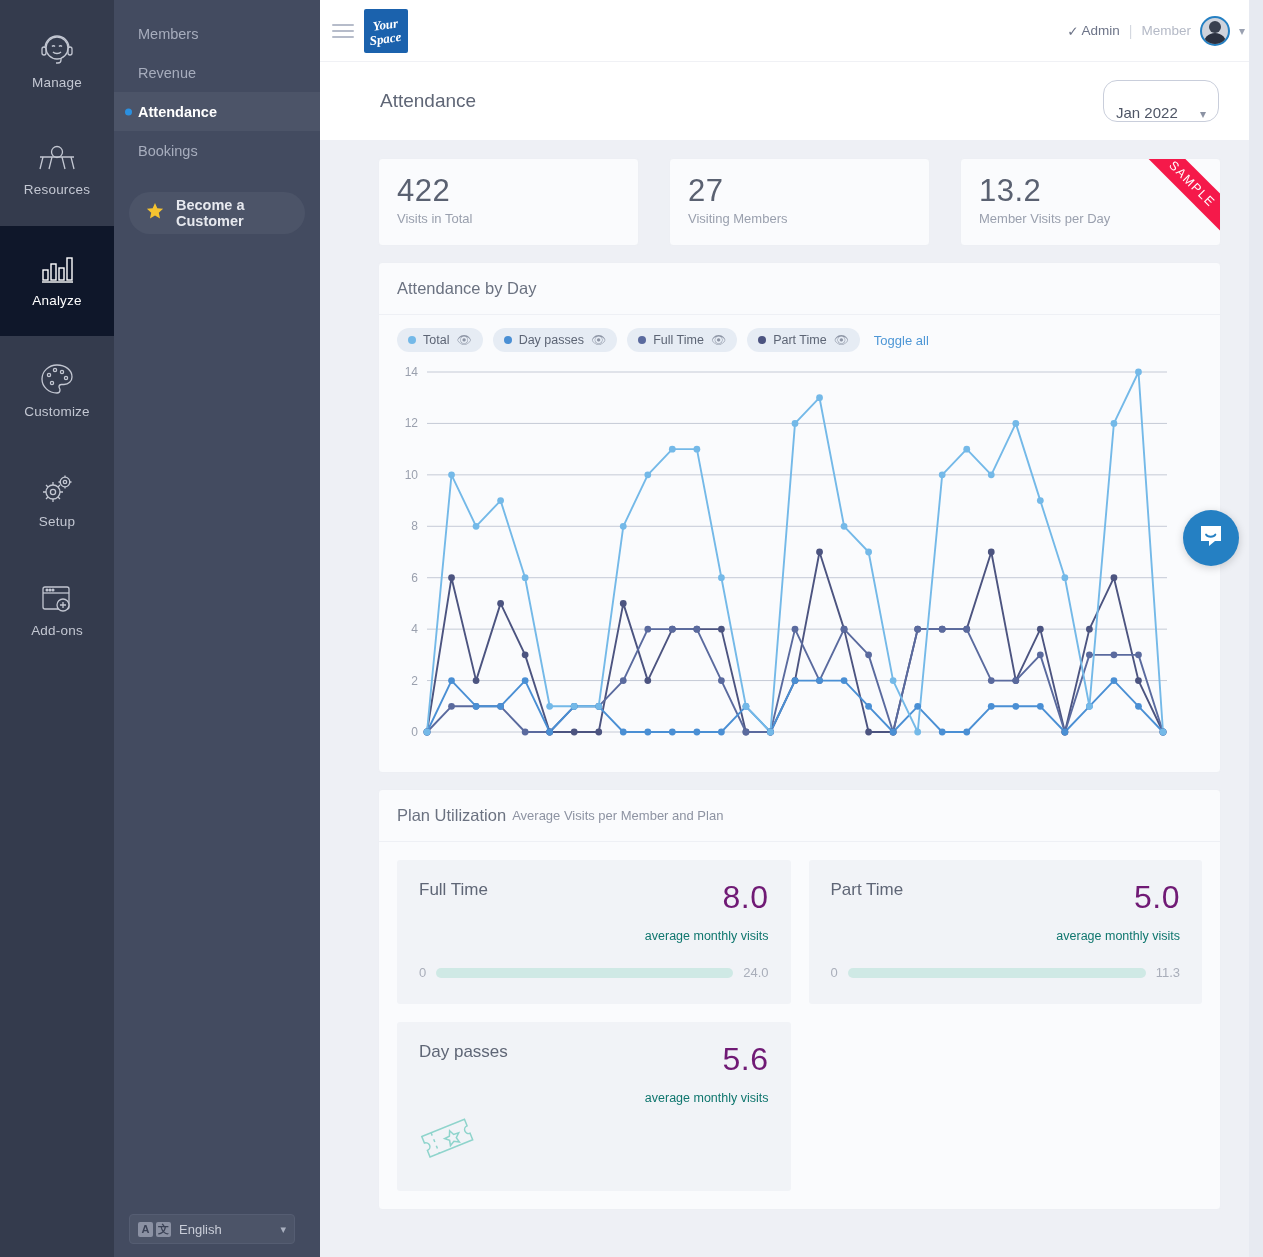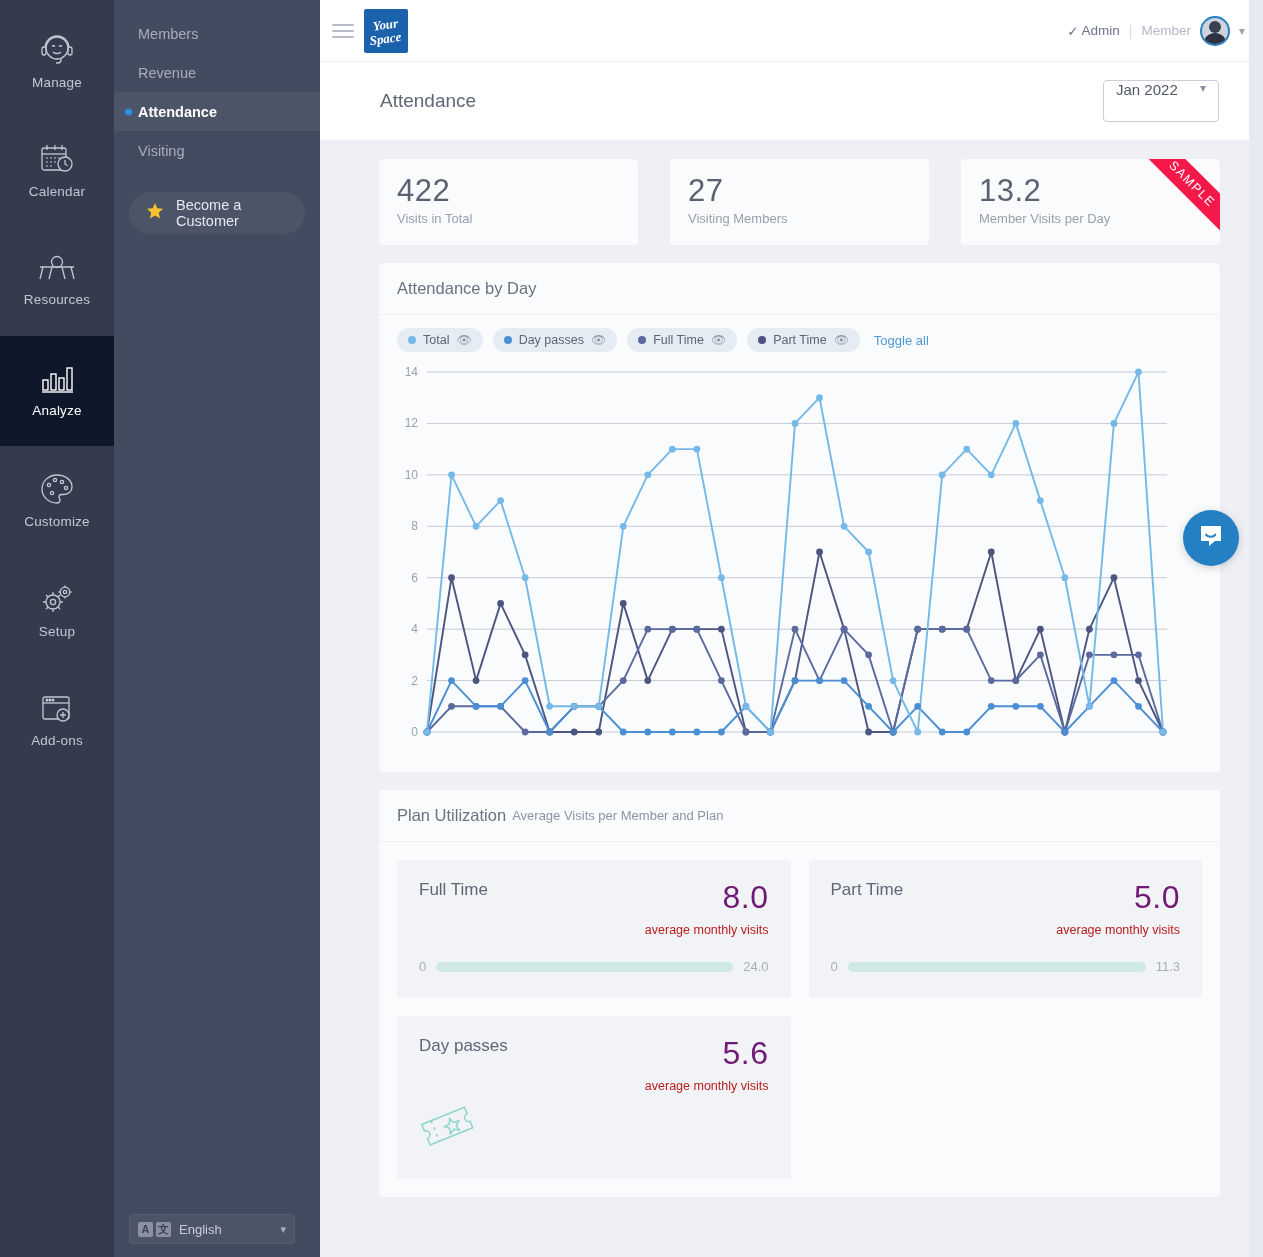--- a/index.html
+++ b/index.html
@@ -39,21 +39,21 @@
   }
   .subnav-item.active { background: #4c5468; color: #ffffff; font-weight: 600; }
   .subnav-item .bullet {
     position: absolute; left: 11px; top: 50%; transform: translateY(-50%);
     width: 7px; height: 7px; border-radius: 50%; background: #2b90e0; display: none;
   }
   .subnav-item.active .bullet { display: block; }
   .cta {
     margin: 22px 15px 0 15px; height: 42px; border-radius: 21px;
     background: #4c5468; display: flex; align-items: center; gap: 12px;
-    padding-left: 17px; cursor: pointer;
+    padding-left: 17px; cursor: pointer; font-weight: bold;
   }
   .cta-label { font-size: 14.5px; color: #e6e8ee; }
   .lang {
     position: absolute; left: 15px; bottom: 13px; width: 166px; height: 30px;
     background: #4c5468; border: 1px solid #555d72; border-radius: 4px;
     display: flex; align-items: center; gap: 8px; padding: 0 8px; cursor: pointer;
   }
   .lang-badges { display: flex; gap: 3px; }
   .lang-badge {
     width: 15px; height: 15px; border-radius: 2px; background: #8b91a3;
@@ -89,21 +89,21 @@
     width: 24px; height: 16px; border-radius: 12px 12px 0 0; background: #2b3140; }
   .caret-down { color: #9aa1b1; font-size: 12px; cursor: pointer; }
 
   .pagehead {
     height: 79px; background: #ffffff; border-top: 1px solid #f0f1f5;
     display: flex; align-items: center; padding: 0 44px 0 60px; flex: 0 0 79px;
   }
   .page-title { font-size: 19px; color: #5f6676; font-weight: 400; }
   .monthsel {
     margin-left: auto; width: 116px; height: 42px; border: 1px solid #c9cedb;
-    border-radius: 4px; background: #fff; display: flex; align-items: flex-start;
+    border-radius: 14px; background: #fff; display: flex; align-items: flex-end;
     padding: 0 12px; font-size: 15px; color: #4f5666; cursor: pointer;
   }
   .monthsel .caret { margin-left: auto; color: #8b92a3; font-size: 12px; }
 
   .scroll { flex: 1; padding: 18px 42px 0 58px; overflow: hidden; }
 
   
   .kpis { display: flex; gap: 30px; }
   .kpi {
     flex: 1; background: #fafbfd; border: 1px solid #edeff4; border-radius: 4px;
@@ -139,21 +139,21 @@
   
   .plan-grid { display: grid; grid-template-columns: 1fr 1fr; gap: 18px; padding: 18px; }
   .plan {
     background: #f1f3f7; border-radius: 3px; padding: 20px 22px 24px 22px; min-height: 120px;
     position: relative;
   }
   .plan-row { display: flex; align-items: flex-start; }
   .plan-name { font-size: 17px; color: #5f6676; }
   .plan-right { margin-left: auto; text-align: right; }
   .plan-val { font-size: 32px; color: #701a75; line-height: 34px; letter-spacing: .5px; }
-  .plan-unit { font-size: 12.5px; color: #b91c1c; margin-top: 9px; }
+  .plan-unit { font-size: 12.5px; color: #0f766e; margin-top: 15px; }
   .bar-row { display: flex; align-items: center; gap: 10px; margin-top: 22px; }
   .bar-min, .bar-max { font-size: 13px; color: #a9aeba; }
   .bar { flex: 1; height: 10px; border-radius: 5px; background: #cfe9e5; overflow: hidden; }
   .bar-fill { height: 100%; border-radius: 5px; background: #5ec4bc; }
   .ticket { margin-top: 12px; }
 
   
   .chatbtn {
     position: absolute; right: 24px; top: 510px; width: 56px; height: 56px;
     border-radius: 50%; background: #2580c3; display: flex; align-items: center;
@@ -176,35 +176,20 @@
           <rect x="3" y="15" width="4" height="8" rx="2"></rect>
           <rect x="29" y="15" width="4" height="8" rx="2"></rect>
           <path d="M13 14.5c.8-1 2.2-1 3 0M20 14.5c.8-1 2.2-1 3 0"></path>
           <path d="M14 20c1.8 2 6.2 2 8 0"></path>
           <path d="M22 26v2a3 3 0 01-3 3h-2"></path>
         </svg>
       </span>
       <span class="rail-label">Manage</span>
     </div>
 
-    <div class="rail-item">
-      <span class="rail-icon">
-        <svg width="34" height="32" viewBox="0 0 34 32" fill="none" stroke="currentColor" stroke-width="1.3">
-          <rect x="2" y="5" width="24" height="22" rx="2"></rect>
-          <path d="M2 11h24"></path>
-          <path d="M7 2v5M15 2v5M22 2v5"></path>
-          <g stroke-width="1.1">
-            <path d="M6 15h2M10 15h2M14 15h2M18 15h2M6 19h2M10 19h2M14 19h2M6 23h2M10 23h2"></path>
-          </g>
-          <circle cx="25" cy="21" r="7" fill="#343b4d"></circle>
-          <path d="M25 17v4l2.5 1.8"></path>
-        </svg>
-      </span>
-      <span class="rail-label">Calendar</span>
-    </div>
 
     <div class="rail-item">
       <span class="rail-icon">
         <svg width="38" height="28" viewBox="0 0 38 28" fill="none" stroke="currentColor" stroke-width="1.3">
           <circle cx="19" cy="7" r="5.5"></circle>
           <path d="M2 12h34"></path>
           <path d="M5 12l-3 12M33 12l3 12"></path>
           <path d="M14 12l-3 12M24 12l3 12"></path>
         </svg>
       </span>
@@ -277,21 +262,21 @@
       <div class="subnav-item">
 
         <span>Revenue</span>
       </div>
       <div class="subnav-item active">
         <span class="bullet"></span>
         <span>Attendance</span>
       </div>
       <div class="subnav-item">
 
-        <span>Visiting</span>
+        <span>Bookings</span>
       </div>
     </div>
 
     <div class="cta">
       <span>
         <svg width="18" height="18" viewBox="0 0 20 20">
             <polygon points="10,1 12.6,7 19,7.6 14.2,11.9 15.6,18.3 10,15 4.4,18.3 5.8,11.9 1,7.6 7.4,7" fill="#f5c330"></polygon>
           </svg>
       </span>
       <span class="cta-label">Become a Customer</span>

